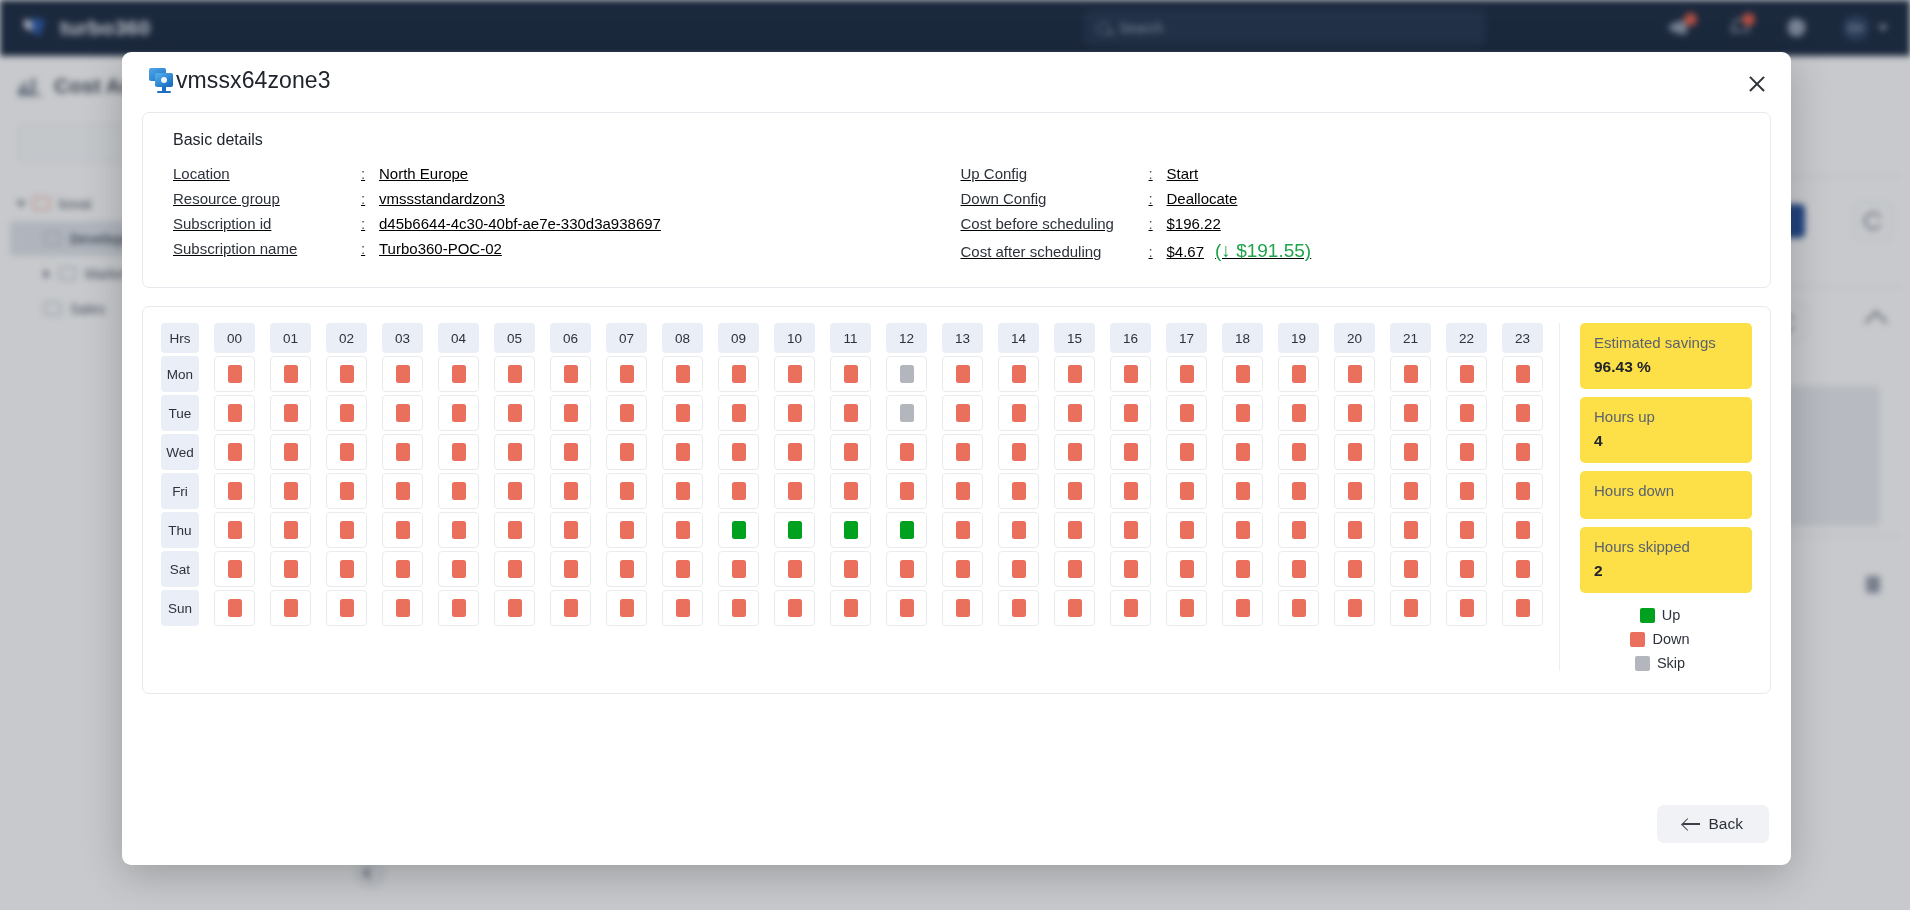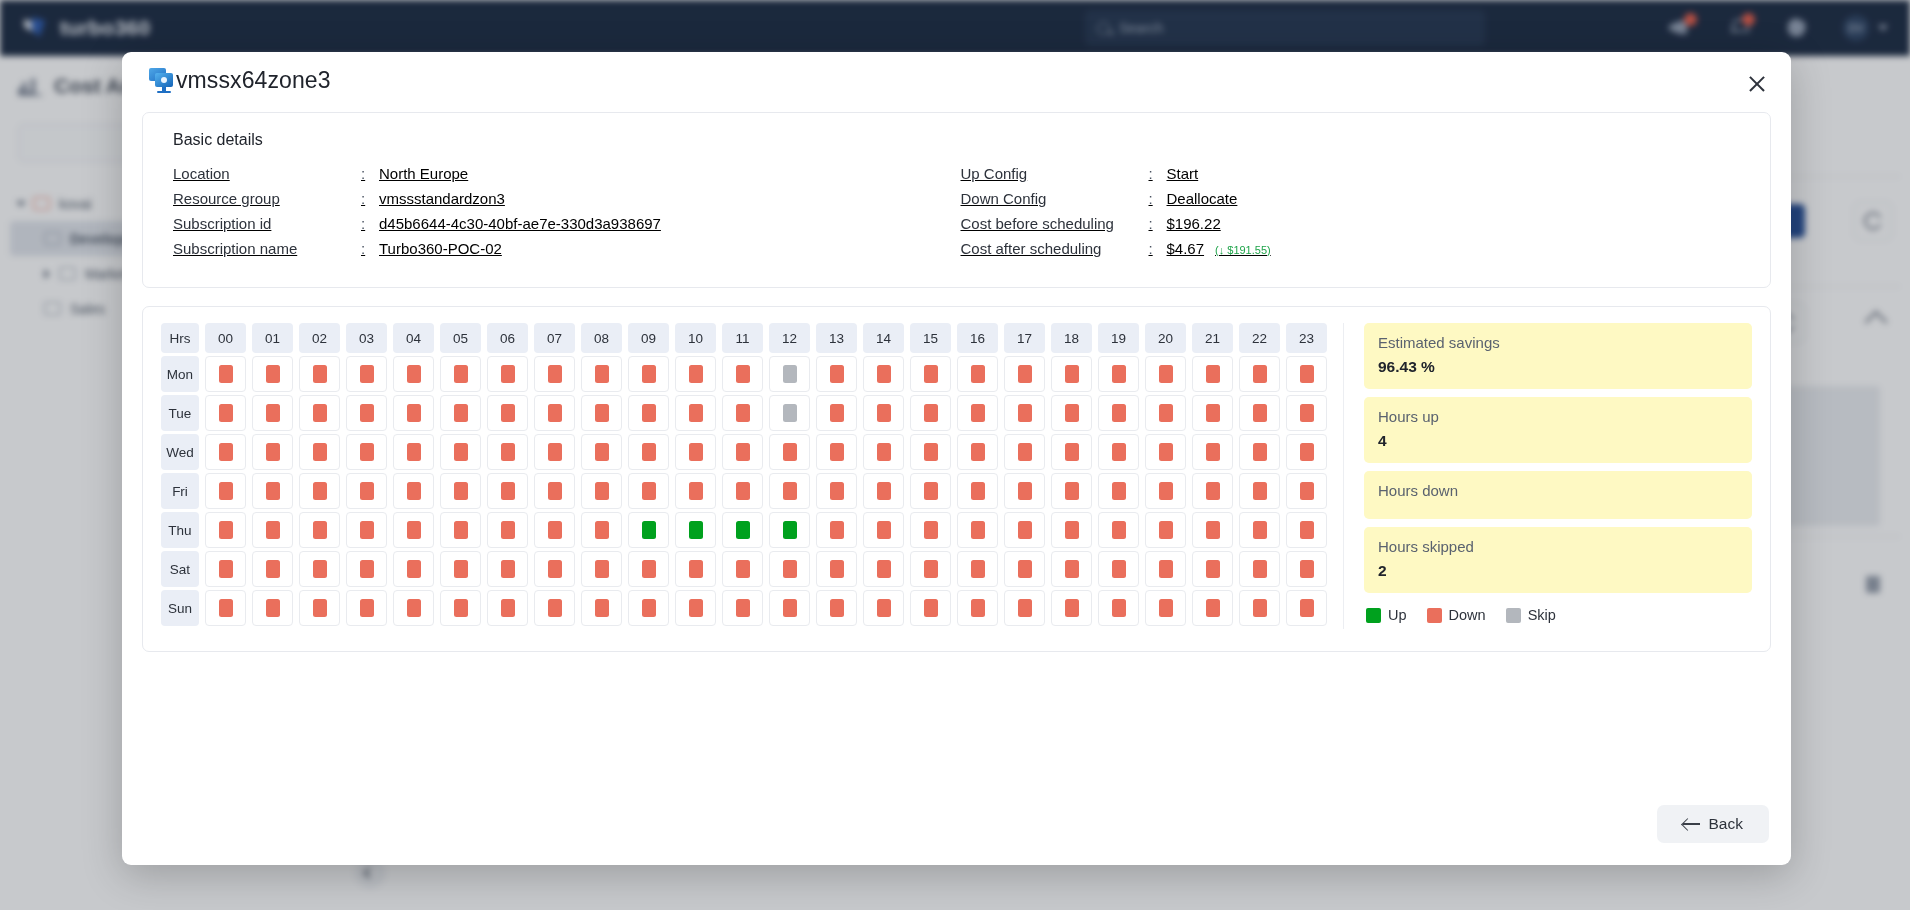--- a/index.html
+++ b/index.html
@@ -143,21 +143,21 @@
     background: #fff; position: relative;
   }
   .card.details { padding: 18px 22px 22px 30px; }
   .basic-label { font-size: 16px; color: #20242c; margin-bottom: 16px; }
   .det-grid { display: flex; text-decoration: underline; }
   .det-col { width: 50%; }
   .det-row { display: flex; align-items: baseline; height: 25px; font-size: 15px; }
   .det-k { width: 188px; color: #2d323b; }
   .det-sep { width: 18px; color: #4a5362; }
   .det-v { color: #000000; }
-  .savings { color: #1fa44a; margin-left: 11px; font-size: 11px; }
+  .savings { color: #1fa44a; margin-left: 11px; font-size: 19px; }
 
   .act-btns { position: absolute; right: 18px; top: 12px;
     display: flex; align-items: center; gap: 10px; }
   .btn { border-radius: 6px; font-size: 15px; display: flex; align-items: center;
     justify-content: center; gap: 7px; cursor: pointer; white-space: nowrap; }
   .btn-out { height: 34px; padding: 0 15px; border: 1.4px solid #1a56c4;
     color: #1a56c4; background: #fff; font-weight: bold; }
   .btn-primary { height: 34px; padding: 0 17px; background: #1a56c4; color: #fff;
     border: none; font-weight: bold; }
   .plus { font-size: 18px; line-height: 1; font-weight: normal; }
@@ -168,41 +168,41 @@
     background:#1a56c4; border-radius:2px; }
   .bell-ic i { position:absolute; left:5px; top:12.5px; width:4px; height:3px;
     border-bottom:1.6px solid #1a56c4; border-radius:0 0 4px 4px; }
   .hl-box { position: absolute; left: -8px; top: -8px; right: -8px; bottom: -8px;
     border: 3.2px solid #ee1111; border-radius: 4px; pointer-events: none; }
   .vl-wrap { position: relative; }
 
   
   .card.sched { margin-top: 18px; padding: 16px 18px 22px 18px; display: flex; gap: 16px; }
   .grid-area { flex: none; }
-  .srow { display: flex; gap: 6px; margin-bottom: 3px; }
+  .srow { display: flex; gap: 15px; margin-bottom: 3px; }
   .hcell { width: 41px; height: 30px; background: #eaeef6; border-radius: 4px;
     display: flex; align-items: center; justify-content: center;
     font-size: 13.5px; color: #2d323b; }
   .hcell.day { width: 38px; }
   .dcell { width: 41px; height: 36px; border: 1px solid #e9ebef; border-radius: 4px;
     background: #fff; display: flex; align-items: center; justify-content: center; cursor: pointer; }
   .chip { width: 14px; height: 18px; border-radius: 2.5px; }
   .chip.down { background: #ea6f5c; }
   .chip.up { background: #00a11e; }
   .chip.skip { background: #b3b7bd; }
   .daycell { width: 38px; height: 36px; background: #eaeef6; border-radius: 4px;
     display: flex; align-items: center; justify-content: center;
     font-size: 13.5px; color: #2d323b; }
 
   .stats { flex: 1; display: flex; flex-direction: column;
     border-left: 1px solid #eceef2; padding-left: 20px; }
-  .stat { background: #fef9c3; border-radius: 5px; padding: 11px 14px 13px 14px; margin-bottom: 8px; }
+  .stat { background: #fde047; border-radius: 5px; padding: 11px 14px 13px 14px; margin-bottom: 8px; }
   .stat .k { font-size: 15px; color: #5a626f; margin-bottom: 7px; }
   .stat .v { font-size: 15.5px; color: #20242c; font-weight: bold; }
-  .legend { display: flex; align-items: center; gap: 8px; padding: 6px 2px 0 2px; }
+  .legend { display: flex; align-items: center; gap: 8px; padding: 6px 2px 0 2px; flex-direction: column; }
   .legend .li { display: flex; align-items: center; gap: 7px; margin-right: 12px; }
   .sw { width: 15px; height: 15px; border-radius: 2px; }
   .sw.up { background: #00a11e; }
   .sw.down { background: #ea6f5c; }
   .sw.skip { background: #b3b7bd; }
   .legend .lt { font-size: 14.5px; color: #2d323b; }
 
   .modal-foot { position: absolute; right: 22px; bottom: 22px; }
   .btn-back { height: 38px; padding: 0 26px; background: #f0f2f5; color: #2d323b;
     border: none; border-radius: 7px; font-size: 15.5px; display:flex; align-items:center; gap:9px;

